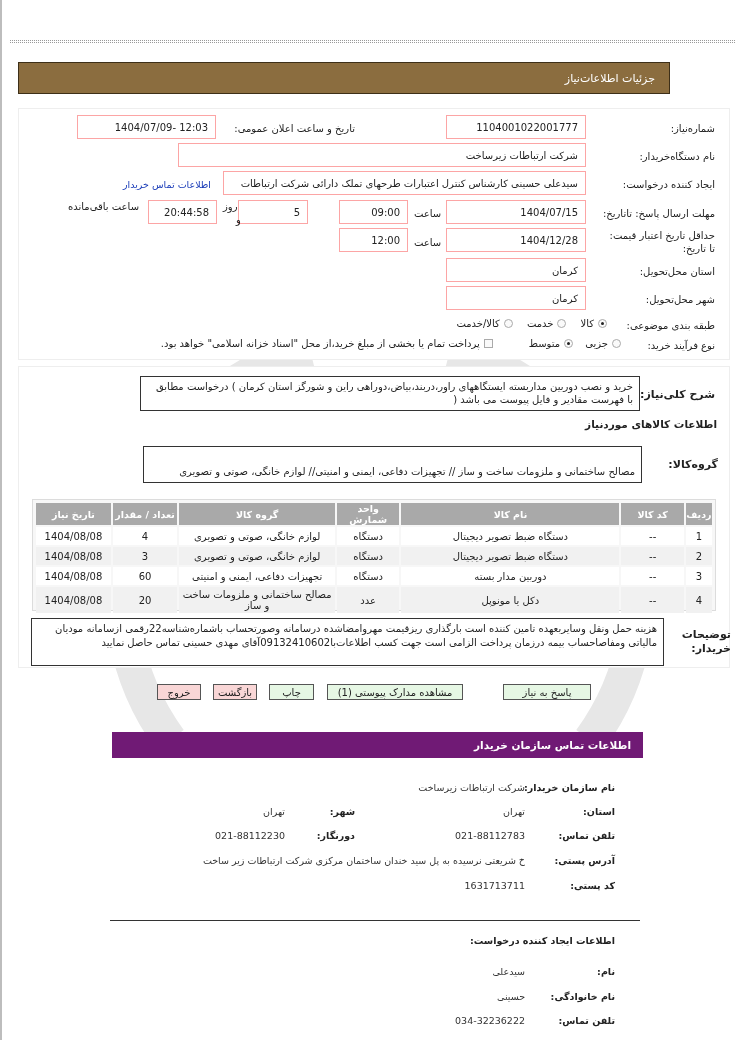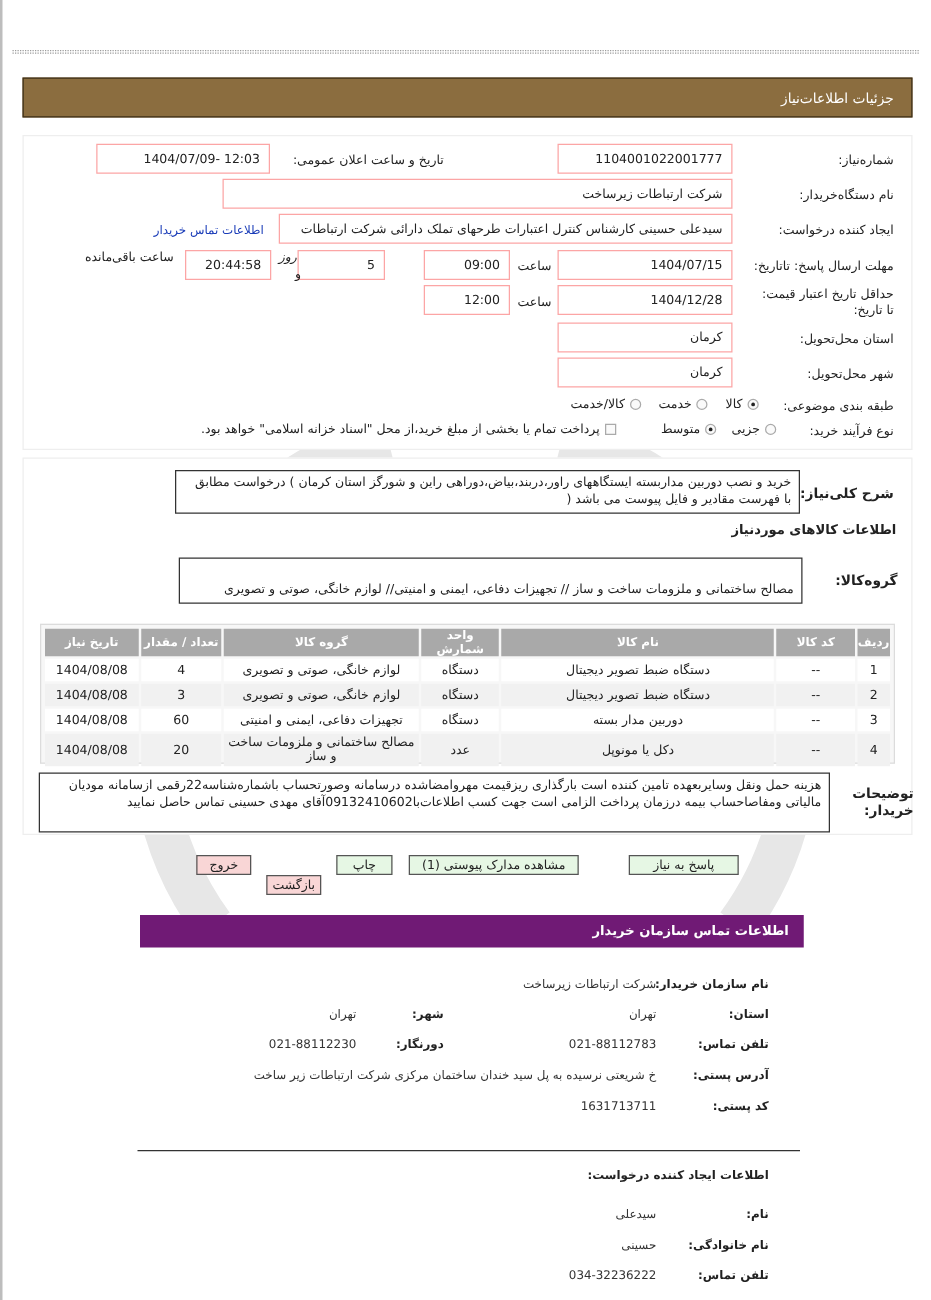--- a/index.html
+++ b/index.html
@@ -1,21 +1,21 @@
 <!DOCTYPE html>
 <html><head>
 <meta charset="utf-8">
 <style>
   * { box-sizing: border-box; margin: 0; padding: 0; }
   html, body { width: 745px; height: 1040px; overflow: hidden; background: #ffffff; }
   body { font-family: "DejaVu Sans", sans-serif; font-size: 10px; color: #222; position: relative; direction: rtl; }
   .abs { position: absolute; }
   .left-rule { left: 0; top: 0; width: 2px; height: 1040px; background: #bdbdbd; }
   .dotted-rule { left: 10px; top: 40px; width: 725px; height: 3px; border-top: 1px dotted #9a9a9a; border-bottom: 1px dotted #9a9a9a; }
-  .header-bar { left: 18px; top: 62px; width: 712px; height: 32px; background: #8b6d3f; border: 1px solid #3d2f18; }
+  .header-bar { left: 18px; top: 62px; width: 652px; height: 32px; background: #8b6d3f; border: 1px solid #3d2f18; }
   .header-bar span { position: absolute; right: 14px; top: 9px; color: #fff; font-size: 11px; }
   .panel { background: #fff; border: 1px solid #eeeeee; }
   .lbl { font-size: 10px; color: #222; white-space: nowrap; }
   .box { border: 1px solid #fca5a5; background: #fff; font-size: 10px; padding: 0 7px; display: flex; align-items: center; white-space: nowrap; overflow: hidden; }
   .box.ltr { direction: ltr; justify-content: flex-end; }
   .box.rtl { direction: rtl; justify-content: flex-start; }
   .link { color: #1a3cb8; font-size: 9.5px; white-space: nowrap; }
   .radio { display: inline-block; width: 9px; height: 9px; border-radius: 50%; border: 1px solid #aaa; background: #fafafa; vertical-align: middle; position: relative; }
   .radio.on::after { content: ""; position: absolute; left: 2px; top: 2px; width: 3px; height: 3px; border-radius: 50%; background: #222; }
   .check { display: inline-block; width: 9px; height: 9px; border: 1px solid #aaa; background: #fafafa; vertical-align: middle; }
@@ -68,21 +68,21 @@
 
 <span class="abs lbl" style="right:30px; top:179px;">ایجاد کننده درخواست:</span>
 <div class="abs box rtl" style="left:223px; top:171px; width:363px; height:24px;">سیدعلی حسینی کارشناس کنترل اعتبارات طرحهای تملک دارائی شرکت ارتباطات</div>
 <span class="abs link" style="left:123px; top:179px; direction:rtl;">اطلاعات تماس خریدار</span>
 
 <span class="abs lbl" style="right:30px; top:208px;">مهلت ارسال پاسخ: تاتاریخ:</span>
 <div class="abs box ltr" style="left:446px; top:200px; width:140px; height:24px;">1404/07/15</div>
 <span class="abs lbl" style="left:414px; top:208px;">ساعت</span>
 <div class="abs box ltr" style="left:339px; top:200px; width:69px; height:24px;">09:00</div>
 <div class="abs box ltr" style="left:238px; top:200px; width:70px; height:24px;">5</div>
-<span class="abs lbl" style="left:223px; top:201px;font-style:italic;">روز</span>
+<span class="abs lbl" style="left:223px; top:201px;">روز</span>
 <span class="abs lbl" style="left:236px; top:214px;">و</span>
 <div class="abs box ltr" style="left:148px; top:200px; width:69px; height:24px;">20:44:58</div>
 <span class="abs lbl" style="left:68px; top:201px;">ساعت باقی‌مانده</span>
 
 <span class="abs lbl" style="right:30px; top:229px; width:110px; white-space:normal; line-height:13px; text-align:right;">حداقل تاریخ اعتبار قیمت: تا تاریخ:</span>
 <div class="abs box ltr" style="left:446px; top:228px; width:140px; height:24px;">1404/12/28</div>
 <span class="abs lbl" style="left:414px; top:237px;">ساعت</span>
 <div class="abs box ltr" style="left:339px; top:228px; width:69px; height:24px;">12:00</div>
 
 <span class="abs lbl" style="right:30px; top:266px;">استان محل‌تحویل:</span>
@@ -186,21 +186,21 @@
     </tbody>
   </table>
 </div>
 
 <span class="abs lbl bold" style="right:14px; top:628px; width:48px; white-space:normal; line-height:14px; font-size:11px;">توضیحات خریدار:</span>
 <div class="abs textarea" style="left:31px; top:618px; width:633px; height:48px; line-height:14px;">هزینه حمل ونقل وسایربعهده تامین کننده است بارگذاری ریزقیمت مهروامضاشده درسامانه وصورتحساب باشماره‌شناسه22رقمی ازسامانه مودیان مالیاتی ومفاصاحساب بیمه درزمان پرداخت الزامی است جهت کسب اطلاعات‌با09132410602آقای مهدی حسینی تماس حاصل نمایید</div>
 
 <div class="btn green" style="left:503px; top:684px; width:88px;">پاسخ به نیاز</div>
 <div class="btn green" style="left:327px; top:684px; width:136px;">مشاهده مدارک پیوستی (1)</div>
 <div class="btn green" style="left:269px; top:684px; width:45px;">چاپ</div>
-<div class="btn red" style="left:213px; top:684px; width:44px;margin-top:16px;">بازگشت</div>
+<div class="btn red" style="left:213px; top:684px; width:44px;">بازگشت</div>
 <div class="btn red" style="left:157px; top:684px; width:44px;">خروج</div>
 
 <div class="abs sec2-bar">
   <span>اطلاعات تماس سازمان خریدار</span>
 </div>
 
 <span class="abs k" style="right:130px; top:782px;">نام سازمان خریدار:</span>
 <span class="abs v" style="right:220px; top:782px;">شرکت ارتباطات زیرساخت</span>
 
 <span class="abs k" style="right:130px; top:806px;">استان:</span>

